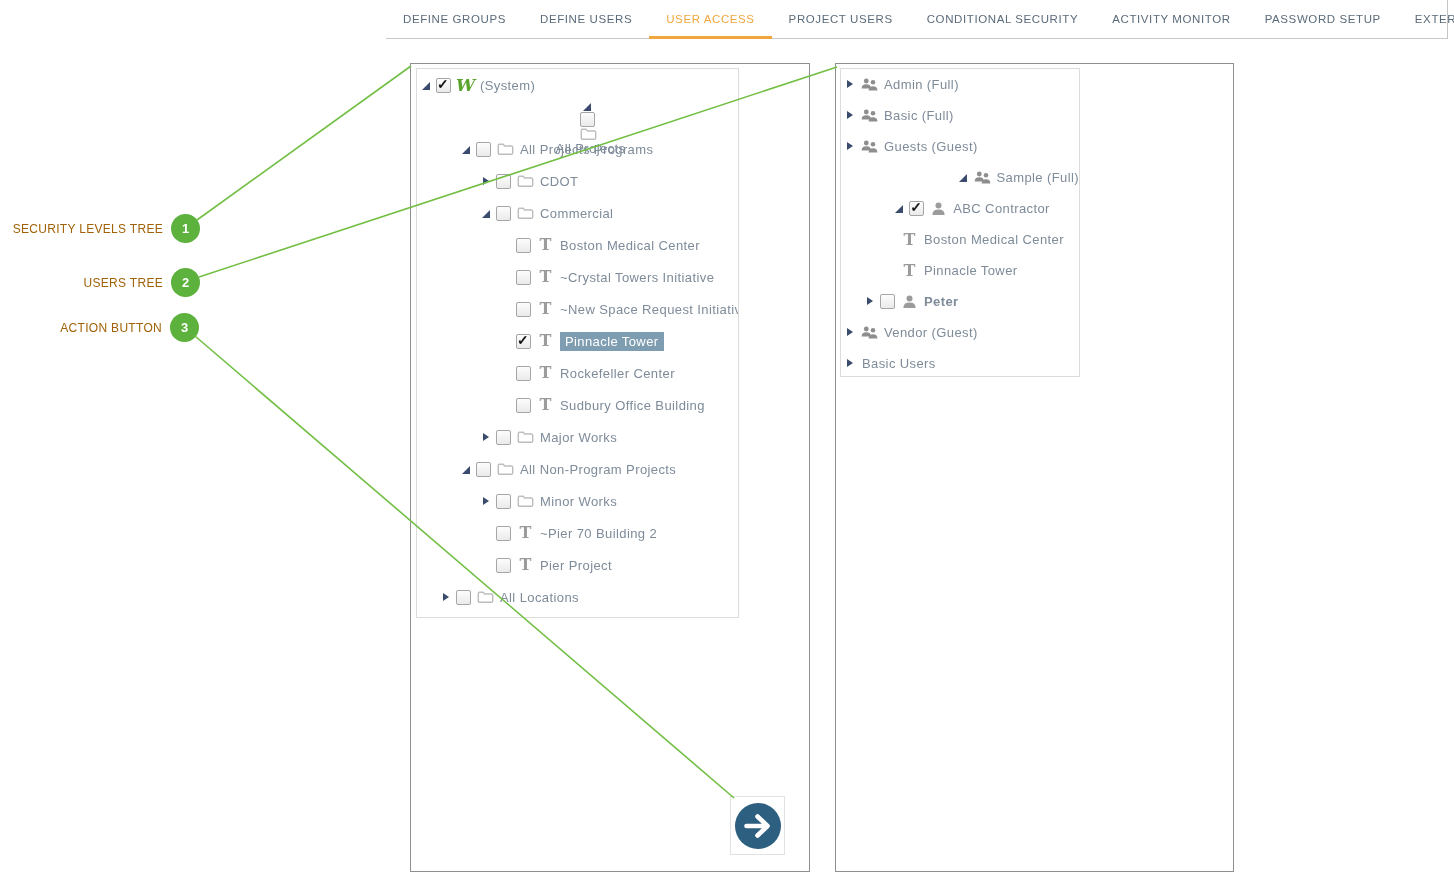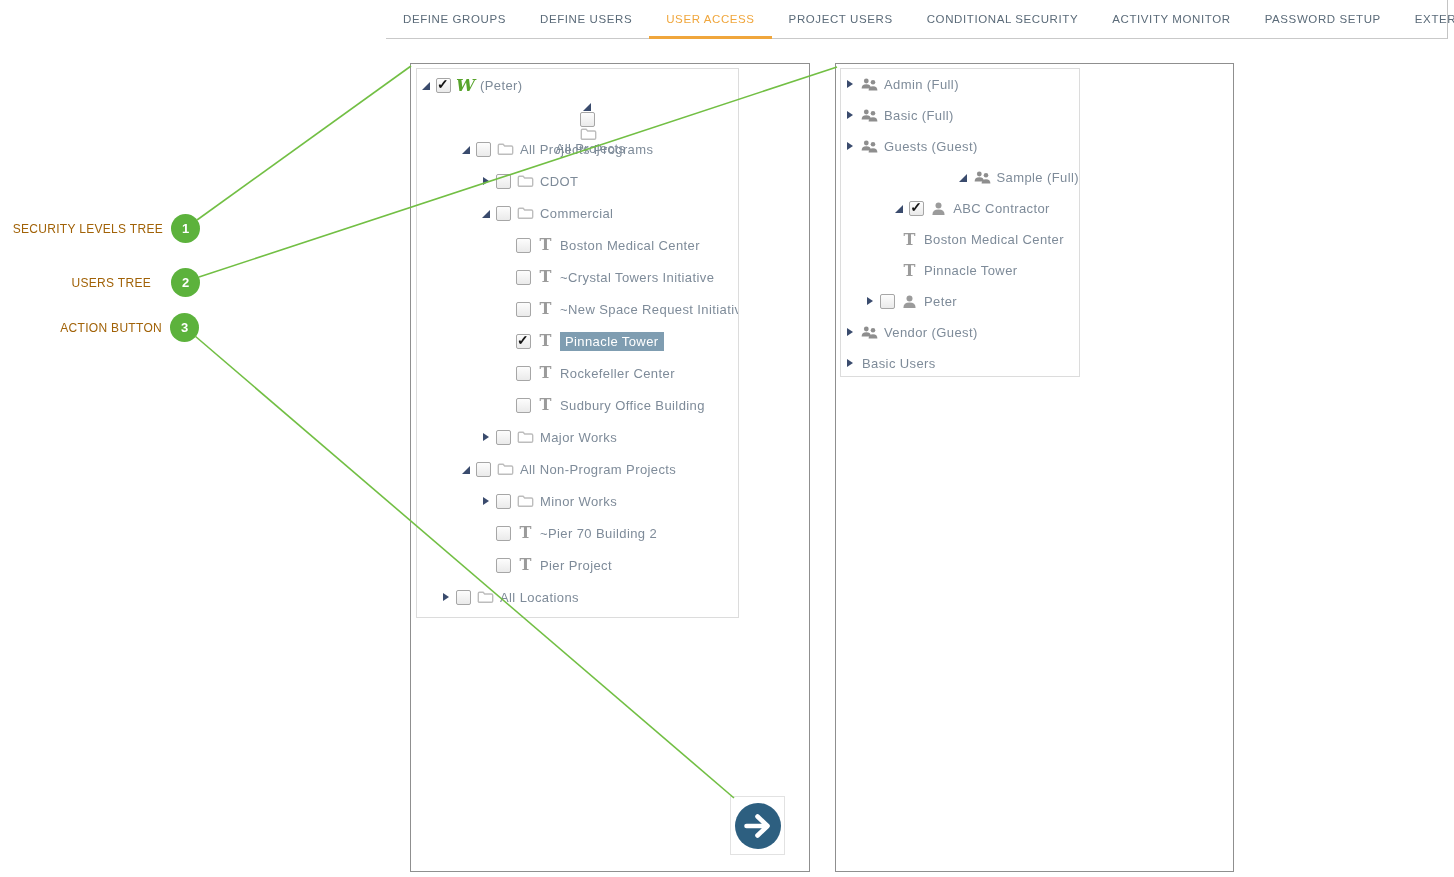--- a/index.html
+++ b/index.html
@@ -18,21 +18,21 @@
        height:3px;background:#f0a63c;}
 
   
   .callout{position:absolute;left:0;display:flex;align-items:center;
            justify-content:flex-end;height:29px;}
   .callout-text{font-size:12px;letter-spacing:.3px;color:#a16207;}
   .callout-num{width:29px;height:29px;margin-left:8px;border-radius:50%;
            background:#5cb23c;color:#fff;font-size:13px;font-weight:bold;
            display:flex;align-items:center;justify-content:center;flex:none;}
   #callout-1{top:214px;width:200px;}
-  #callout-2{top:268px;width:200px;gap:12px;}
+  #callout-2{top:268px;width:200px;}
   #callout-3{top:313px;width:199px;}
 
   
   .panel{position:absolute;border:1px solid #8f8f8f;background:#fff;}
   #left-panel{left:410px;top:63px;width:398px;height:807px;}
   #right-panel{left:835px;top:63px;width:397px;height:807px;}
   .treebox{position:absolute;border:1px solid #dcdcdc;background:#fff;overflow:hidden;}
   #sec-treebox{left:5px;top:4px;width:321px;height:548px;}
   #usr-treebox{left:4px;top:4px;width:238px;height:307px;}
 
@@ -96,21 +96,21 @@
 </div>
 
 <div class="panel" id="left-panel">
   <div class="treebox rows32" id="sec-treebox">
       <div class="trow" style="padding-left: 4px;">
         <span class="exp open"></span>
         <span class="cb checked"></span>
         <span class="ticon">
           <span class="wlogo">W</span>
         </span>
-        <span class="tlabel">(Peter)</span>
+        <span class="tlabel">(System)</span>
       </div>
       <div class="trow" style="padding-left: 24px; flex-direction: column;">
         <span class="exp open"></span>
         <span class="cb"></span>
         <span class="ticon">
           <svg width="17" height="14" viewBox="0 0 17 14">
             <path d="M1.3 12 V3.4 Q1.3 2.2 2.5 2.2 H6.1 L7.7 4 H14.4 Q15.7 4 15.7 5.2 V11 Q15.7 12.2 14.4 12.2 H2.5 Q1.3 12.2 1.3 11 Z" fill="none" stroke="#bdbdbd" stroke-width="1.4"></path>
           </svg>
         </span>
         <span class="tlabel">All Projects</span>
@@ -326,21 +326,21 @@
         </span>
         <span class="tlabel">Boston Medical Center</span>
       </div>
       <div class="trow" style="padding-left: 44px;">
         <span class="exp none"></span>
         <span class="ticon">
           <span class="pticon">T</span>
         </span>
         <span class="tlabel">Pinnacle Tower</span>
       </div>
-      <div class="trow" style="padding-left: 24px;">
+      <div class="trow" style="padding-left: 24px; font-weight: bold;">
         <span class="exp closed"></span>
         <span class="cb"></span>
         <span class="ticon">
           <svg width="15" height="14" viewBox="0 0 15 14">
             <circle cx="7.5" cy="3.6" r="3" fill="#9b9b9b"></circle>
             <path d="M1.4 13 Q1.4 7.6 7.5 7.6 Q13.6 7.6 13.6 13 Z" fill="#9b9b9b"></path>
           </svg>
         </span>
         <span class="tlabel">Peter</span>
       </div>

